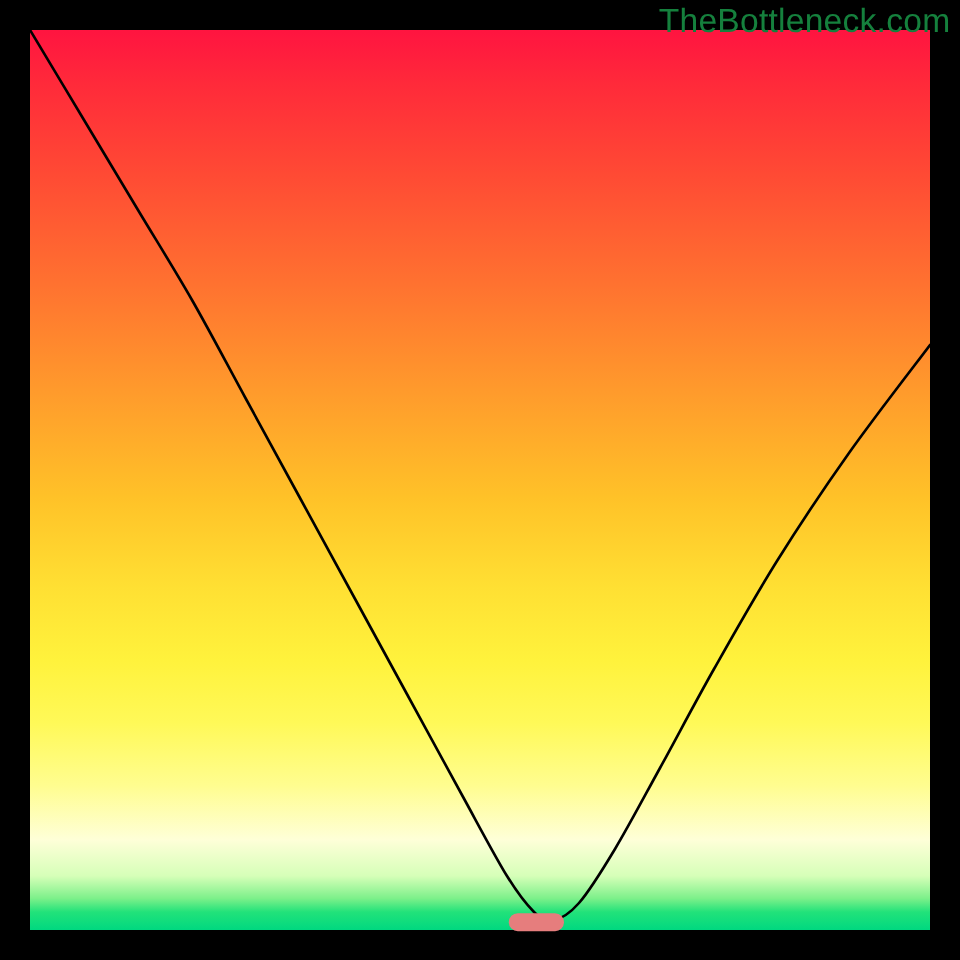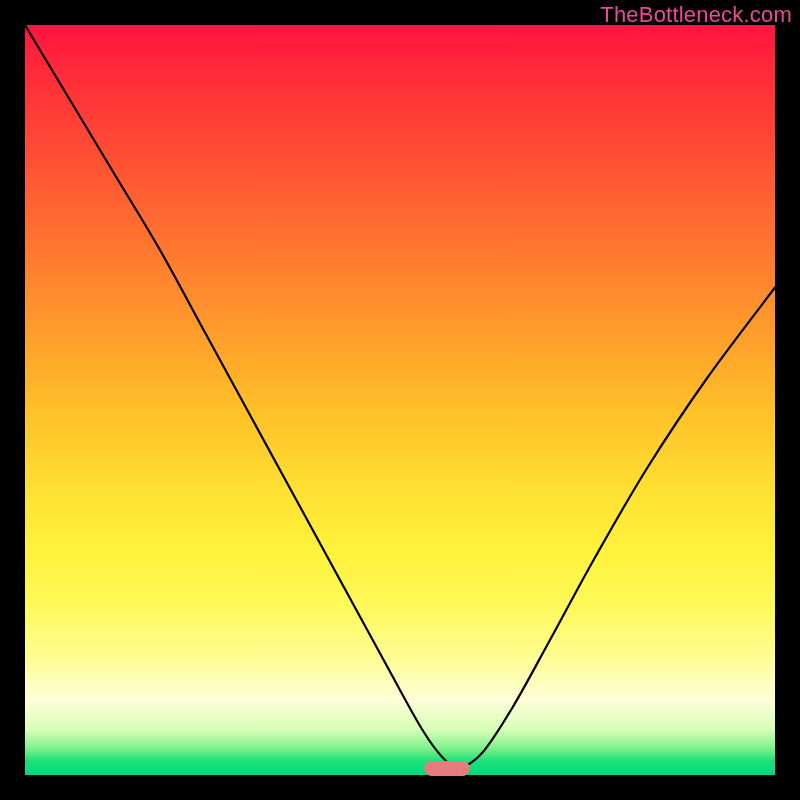--- a/index.html
+++ b/index.html
@@ -32,22 +32,22 @@
       #d6ffb8 94%,
       #7cf08a 96.5%,
       #22e27a 98%,
       #00d880 100%
     );
   }
   .watermark {
     position: absolute;
     top: 2px;
     right: 8px;
-    color: #ec4899;
-    font-size: 22px;
+    color: #15803d;
+    font-size: 28px;
     font-weight: 500;
     letter-spacing: 0.2px;
     user-select: none;
   }
   svg.curve {
     position: absolute;
     left: 0;
     top: 0;
     width: 750px;
     height: 750px;

